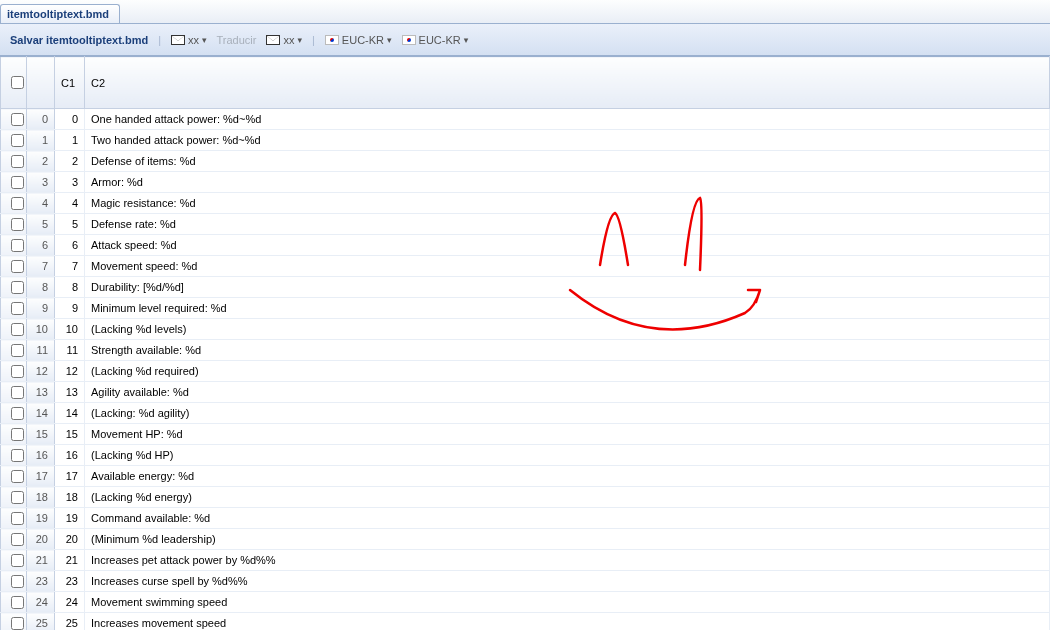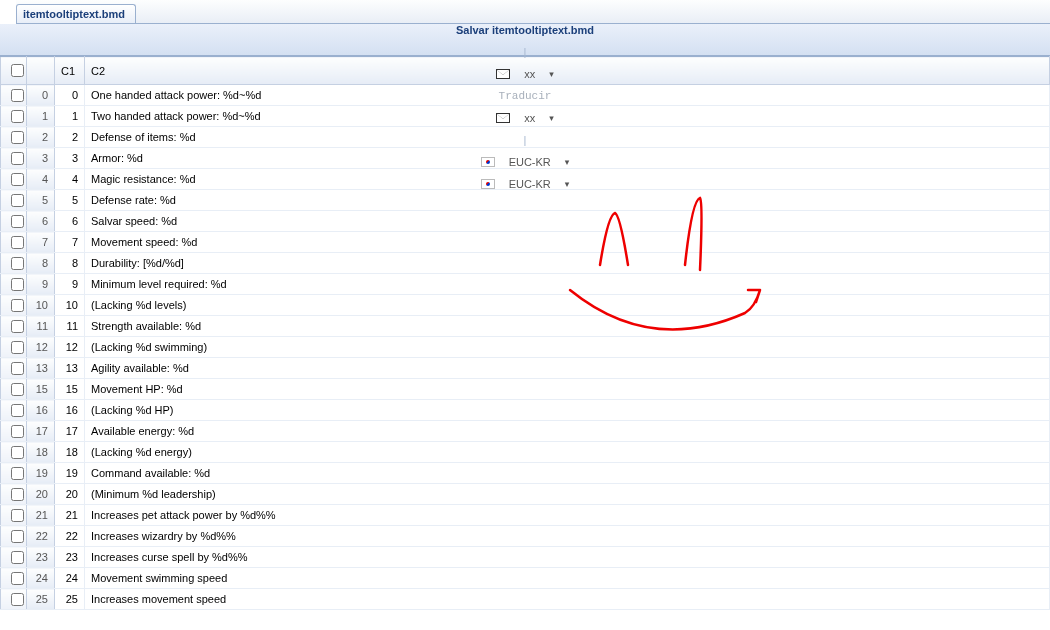--- a/index.html
+++ b/index.html
@@ -11,47 +11,45 @@
     background: #fff;
     width: 1050px; height: 630px;
     overflow: hidden;
   }
   .tabbar {
     background: linear-gradient(#fdfefe, #e9eef6);
     border-bottom: 1px solid #9ab0cf;
     height: 24px;
     display: flex; align-items: flex-end;
     padding-left: 0px;
-    margin-left: 16px;
   }
   .tab {
     border: 1px solid #9ab0cf;
     border-bottom: none;
     border-top-left-radius: 3px;
     border-top-right-radius: 3px;
     background: linear-gradient(#fff,#e8eef8);
     padding: 3px 10px 3px 6px;
     font-weight: bold;
     color: #1b3f7a;
     font-size: 11px;
   }
   .toolbar {
     background: linear-gradient(#eaf0fa, #d4e0f2);
     border-bottom: 1px solid #9ab0cf;
     height: 32px;
     display: flex; align-items: center;
     gap: 10px;
     padding: 0 10px;
     color: #1b3f7a;
-    flex-direction: column;
   }
   .tool-link { color:#1b3f7a; font-weight:bold; cursor:pointer; }
   .tool-sep { color:#a7b7d0; }
-  .tool-item { display:flex; align-items:center; gap:14px; color:#555; cursor:pointer; }
-  .tool-item.disabled { color:#a8b0bb; cursor:default;font-family:Liberation Mono, monospace; }
+  .tool-item { display:flex; align-items:center; gap:3px; color:#555; cursor:pointer; }
+  .tool-item.disabled { color:#a8b0bb; cursor:default; }
   .flag-kr {
     display:inline-block; width:14px; height:10px;
     background:#fff; border:1px solid #bbb; position:relative;
   }
   .flag-kr::after{
     content:""; position:absolute; left:4px; top:2px; width:4px; height:4px;
     border-radius:50%;
     background: linear-gradient(135deg,#d00 50%,#03c 50%);
   }
   .dd { font-size:9px; color:#555; }
@@ -78,21 +76,21 @@
 
   .grid { width:100%; border-collapse:collapse; table-layout:fixed; }
   .grid th {
     background: linear-gradient(#fdfefe,#e6ecf6);
     border:1px solid #c5d0e2;
     border-top:1px solid #9ab0cf;
     font-weight:normal;
     color:#000;
     height:20px;
     text-align:left;
-    padding:4px 6px;
+    padding:16px 6px;
     margin-top:48px;
   }
   .grid td {
     border-bottom:1px solid #e8eef6;
     border-right:1px solid #e8eef6;
     height:21px;
     padding:0 6px;
   }
   .grid tr td:first-child, .grid tr th:first-child { border-left:1px solid #c5d0e2; }
   .grid td.rowhdr {
@@ -207,21 +205,21 @@
       <tr>
         <td class="chkcell"><input type="checkbox" class="chk" style=""></td>
         <td class="rowhdr">5</td>
         <td class="c1">5</td>
         <td class="c2">Defense rate: %d</td>
       </tr>
       <tr>
         <td class="chkcell"><input type="checkbox" class="chk" style=""></td>
         <td class="rowhdr">6</td>
         <td class="c1">6</td>
-        <td class="c2">Salvar speed: %d</td>
+        <td class="c2">Attack speed: %d</td>
       </tr>
       <tr>
         <td class="chkcell"><input type="checkbox" class="chk" style=""></td>
         <td class="rowhdr">7</td>
         <td class="c1">7</td>
         <td class="c2">Movement speed: %d</td>
       </tr>
       <tr>
         <td class="chkcell"><input type="checkbox" class="chk" style=""></td>
         <td class="rowhdr">8</td>
@@ -243,30 +241,36 @@
       <tr>
         <td class="chkcell"><input type="checkbox" class="chk" style=""></td>
         <td class="rowhdr">11</td>
         <td class="c1">11</td>
         <td class="c2">Strength available: %d</td>
       </tr>
       <tr>
         <td class="chkcell"><input type="checkbox" class="chk" style=""></td>
         <td class="rowhdr">12</td>
         <td class="c1">12</td>
-        <td class="c2">(Lacking %d swimming)</td>
+        <td class="c2">(Lacking %d required)</td>
       </tr>
       <tr>
         <td class="chkcell"><input type="checkbox" class="chk" style=""></td>
         <td class="rowhdr">13</td>
         <td class="c1">13</td>
         <td class="c2">Agility available: %d</td>
       </tr>
       <tr>
         <td class="chkcell"><input type="checkbox" class="chk" style=""></td>
+        <td class="rowhdr">14</td>
+        <td class="c1">14</td>
+        <td class="c2">(Lacking: %d agility)</td>
+      </tr>
+      <tr>
+        <td class="chkcell"><input type="checkbox" class="chk" style=""></td>
         <td class="rowhdr">15</td>
         <td class="c1">15</td>
         <td class="c2">Movement HP: %d</td>
       </tr>
       <tr>
         <td class="chkcell"><input type="checkbox" class="chk" style=""></td>
         <td class="rowhdr">16</td>
         <td class="c1">16</td>
         <td class="c2">(Lacking %d HP)</td>
       </tr>
@@ -292,26 +296,20 @@
         <td class="chkcell"><input type="checkbox" class="chk" style=""></td>
         <td class="rowhdr">20</td>
         <td class="c1">20</td>
         <td class="c2">(Minimum %d leadership)</td>
       </tr>
       <tr>
         <td class="chkcell"><input type="checkbox" class="chk" style=""></td>
         <td class="rowhdr">21</td>
         <td class="c1">21</td>
         <td class="c2">Increases pet attack power by %d%%</td>
-      </tr>
-      <tr>
-        <td class="chkcell"><input type="checkbox" class="chk" style=""></td>
-        <td class="rowhdr">22</td>
-        <td class="c1">22</td>
-        <td class="c2">Increases wizardry by %d%%</td>
       </tr>
       <tr>
         <td class="chkcell"><input type="checkbox" class="chk" style=""></td>
         <td class="rowhdr">23</td>
         <td class="c1">23</td>
         <td class="c2">Increases curse spell by %d%%</td>
       </tr>
       <tr>
         <td class="chkcell"><input type="checkbox" class="chk" style=""></td>
         <td class="rowhdr">24</td>

